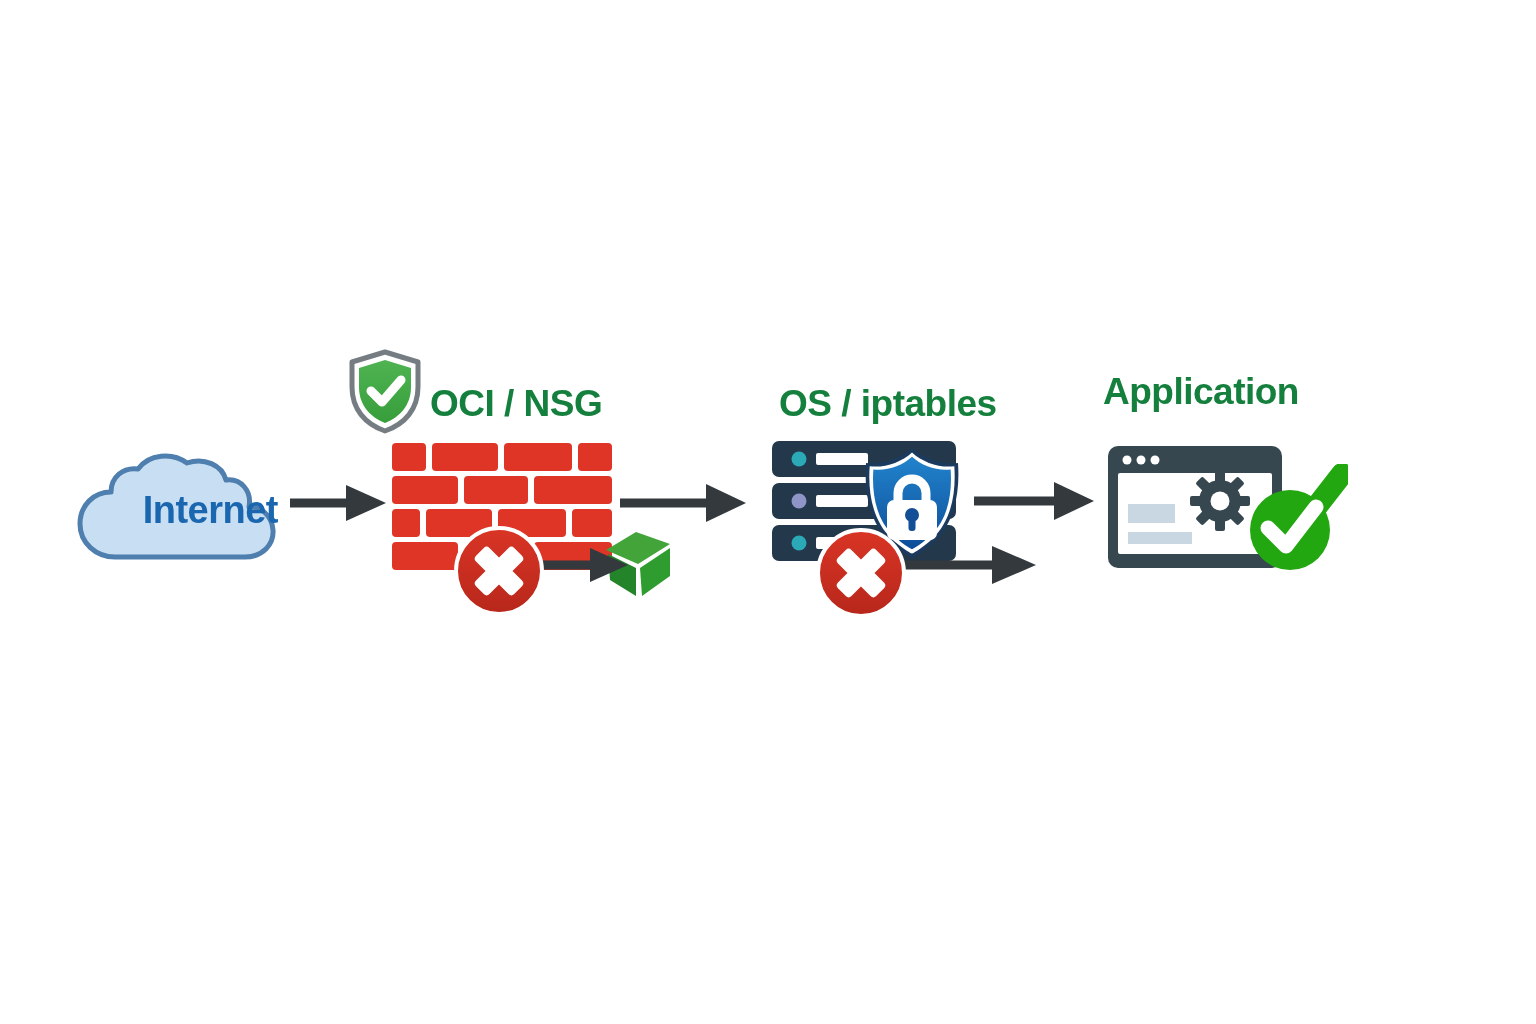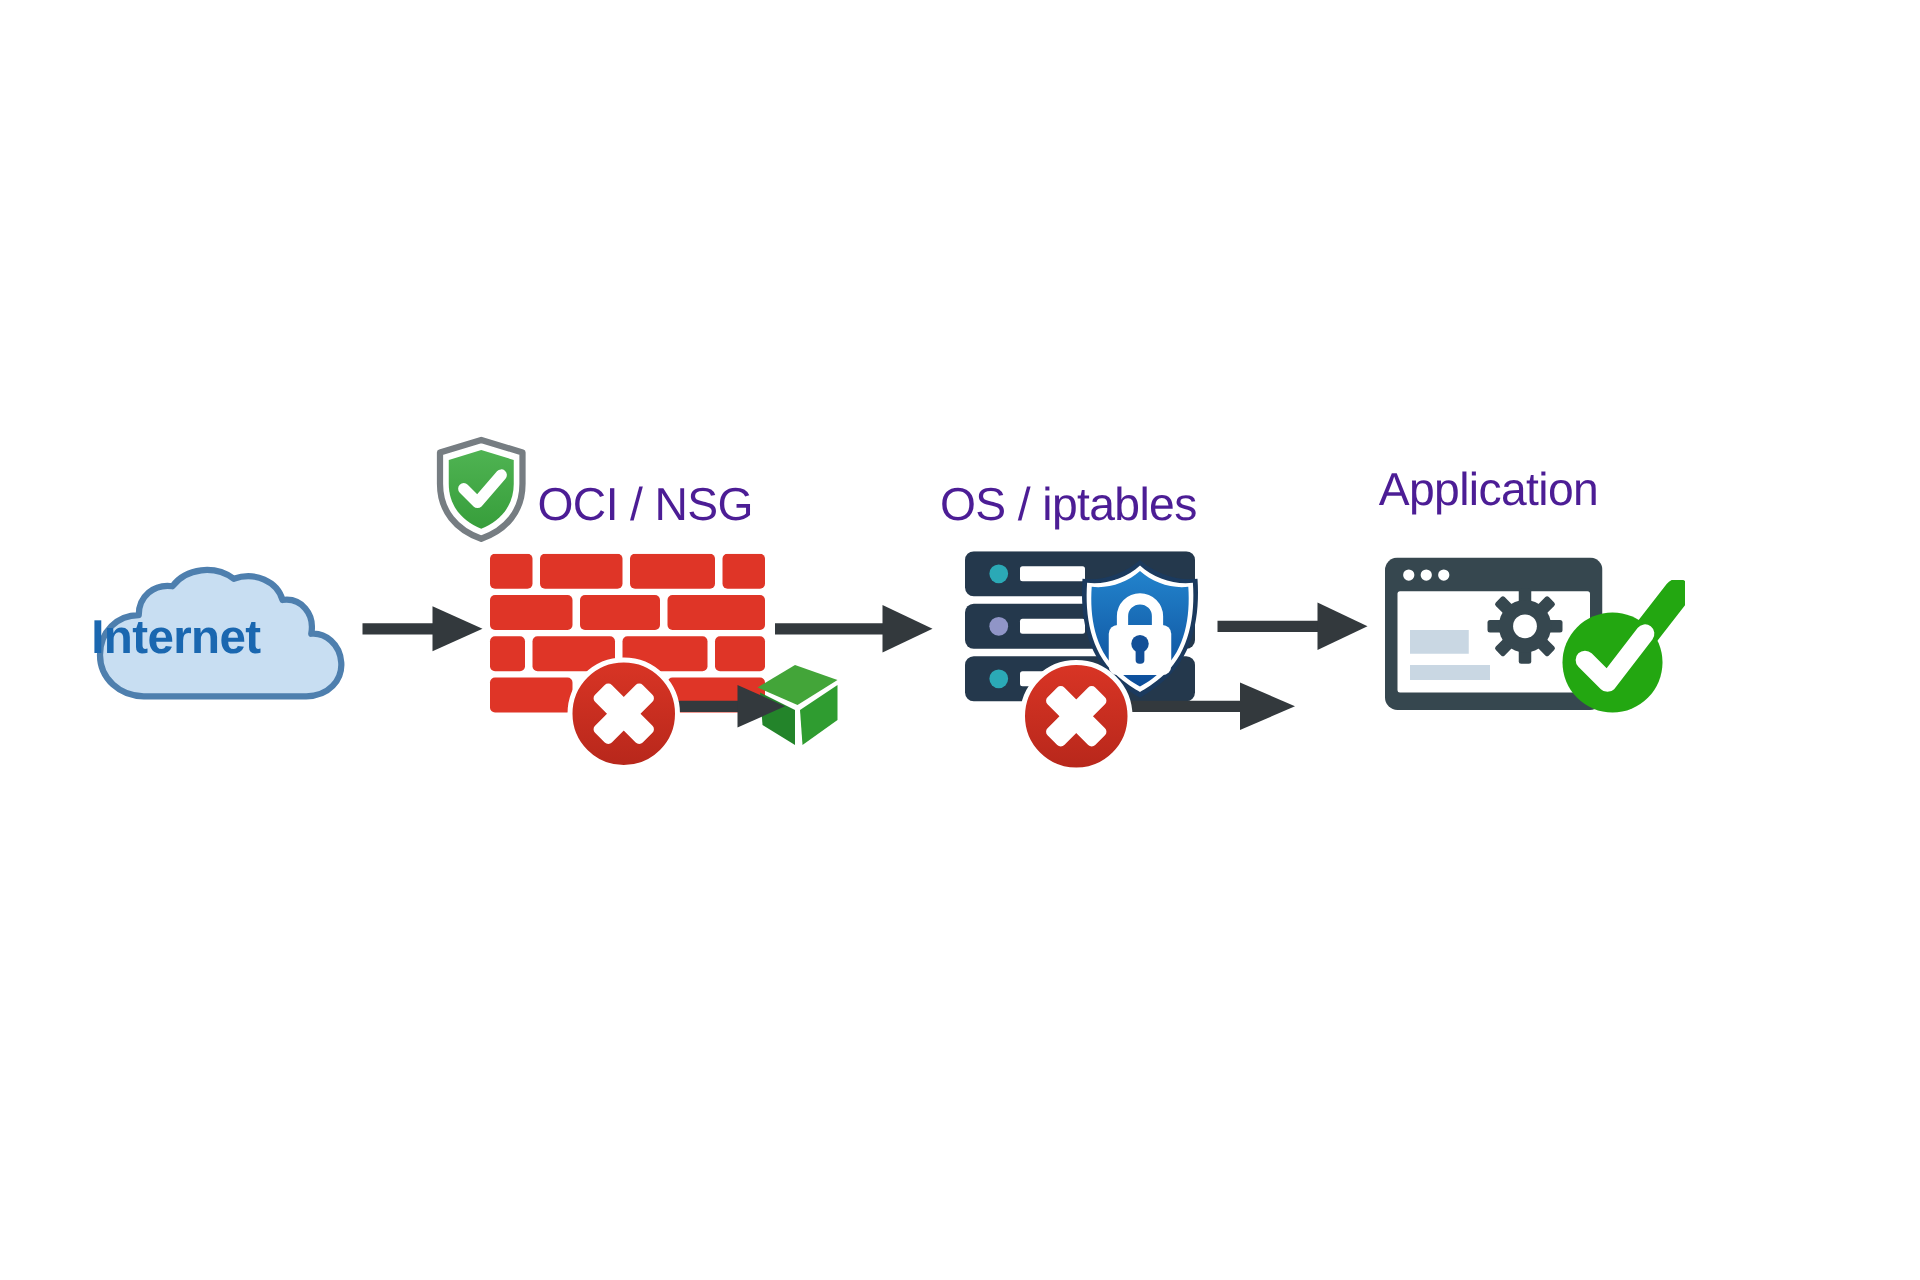--- a/index.html
+++ b/index.html
@@ -2,25 +2,25 @@
 <html><head>
 <meta charset="utf-8">
 <style>
   html,body{margin:0;padding:0;background:#fff;}
   .canvas{
     position:relative;width:1536px;height:1024px;background:#ffffff;overflow:hidden;
     font-family:"Liberation Sans", sans-serif;
   }
   .abs{position:absolute;}
   .title-label{
-    position:absolute;font-weight:400;font-size:37px;color:#4c1d95;
+    position:absolute;font-weight:700;font-size:37px;color:#15803d;
     letter-spacing:-0.5px;white-space:nowrap;line-height:1.1;
   }
   .internet-label{
-    position:absolute;left:73px;top:489px;width:205px;text-align:left;
+    position:absolute;left:73px;top:489px;width:205px;text-align:right;
     font-weight:700;font-size:38px;color:#1a67b0;letter-spacing:-0.5px;
   }
   svg{display:block;}
 </style>
 </head>
 <body>
 
 <div class="canvas">
 
   <div class="abs" style="left:73px;top:445px;">
@@ -93,21 +93,21 @@
       <rect x="-27" y="-9.5" width="54" height="19" rx="4" transform="rotate(45)"></rect>
       <rect x="-27" y="-9.5" width="54" height="19" rx="4" transform="rotate(-45)"></rect>
     </g>
   </svg>
 
   <svg class="abs" style="left:616px;top:479px;" width="132" height="48" viewBox="0 0 132 48">
     <path d="M4,24 H94" stroke="#33393d" stroke-width="9"></path>
     <polygon points="90,5 130,24 90,43" fill="#33393d"></polygon>
   </svg>
 
-  <div class="title-label" style="left:752px;top:384px;text-align:right;">OS / iptables</div>
+  <div class="title-label" style="left:779px;top:384px;text-align:right;">OS / iptables</div>
 
   <svg class="abs" style="left:772px;top:441px;" width="186" height="122" viewBox="0 0 186 122">
     <g fill="#24384c">
       <rect x="0" y="0" width="184" height="36" rx="7"></rect>
       <rect x="0" y="42" width="184" height="36" rx="7"></rect>
       <rect x="0" y="84" width="184" height="36" rx="7"></rect>
     </g>
     <circle cx="27" cy="18" r="7.5" fill="#2ba9b6"></circle>
     <circle cx="27" cy="60" r="7.5" fill="#9095c7"></circle>
     <circle cx="27" cy="102" r="7.5" fill="#2ba9b6"></circle>

